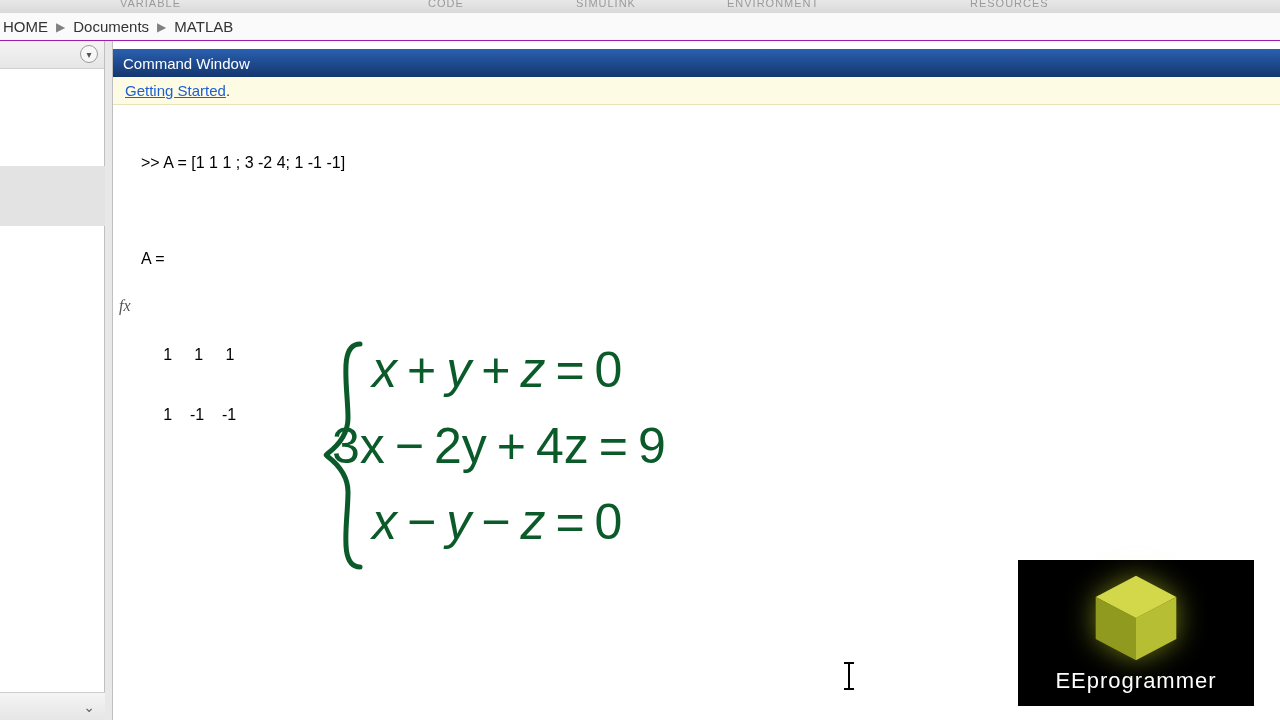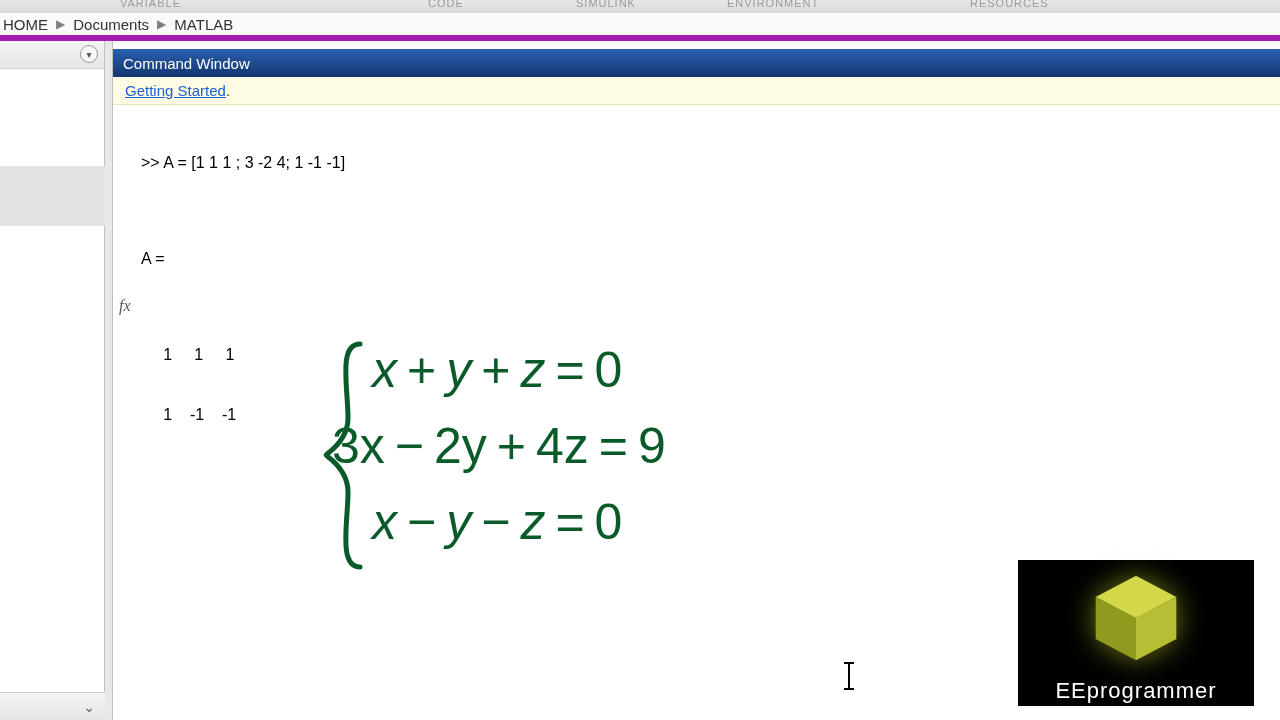--- a/index.html
+++ b/index.html
@@ -10,21 +10,21 @@
     position:absolute; left:0; top:0; width:1280px; height:15px;
     background: linear-gradient(#e8e8e8,#d8d8d8);
     border-bottom:1px solid #bdbdbd;
     font-size:11px; color:#9a9a9a; letter-spacing:1px;
   }
   .toolstrip span { position:absolute; top:-3px; }
 
   
   .pathbar {
     position:absolute; left:0; top:13px; width:1280px; height:28px;
-    background:#fafafa; border-bottom:6px solid #a21caf;
+    background:#fafafa; border-bottom:1px solid #a21caf;
     font-size:15px; color:#333; padding-left:3px;
     display:flex; align-items:center; gap:8px;
   }
   .pathbar .sep { color:#808080; font-size:12px; }
 
   
   .sidebar {
     position:absolute; left:0; top:41px; width:105px; height:679px;
     background:#fff; border-right:1px solid #bfbfbf;
   }
@@ -113,21 +113,21 @@
     content:""; position:absolute; left:-4px; width:10px; height:2px; background:#000;
   }
   .ibeam:before { top:0; }
   .ibeam:after  { bottom:0; }
 
   
   .watermark {
     position:absolute; left:1018px; top:560px; width:236px; height:146px;
     background:#000; color:#fff;
     display:flex; flex-direction:column; align-items:center; justify-content:flex-end;
-    padding-bottom:2px;
+    padding-bottom:12px;
   }
   .watermark .cube {
     position:absolute; top:10px; left:70px; width:96px; height:96px;
     filter: drop-shadow(0 0 14px rgba(200,220,40,.55));
   }
   .watermark .txt {
     font-family:"Segoe UI",sans-serif; font-size:22px; letter-spacing:1px;
   }
 </style>
 </head>

